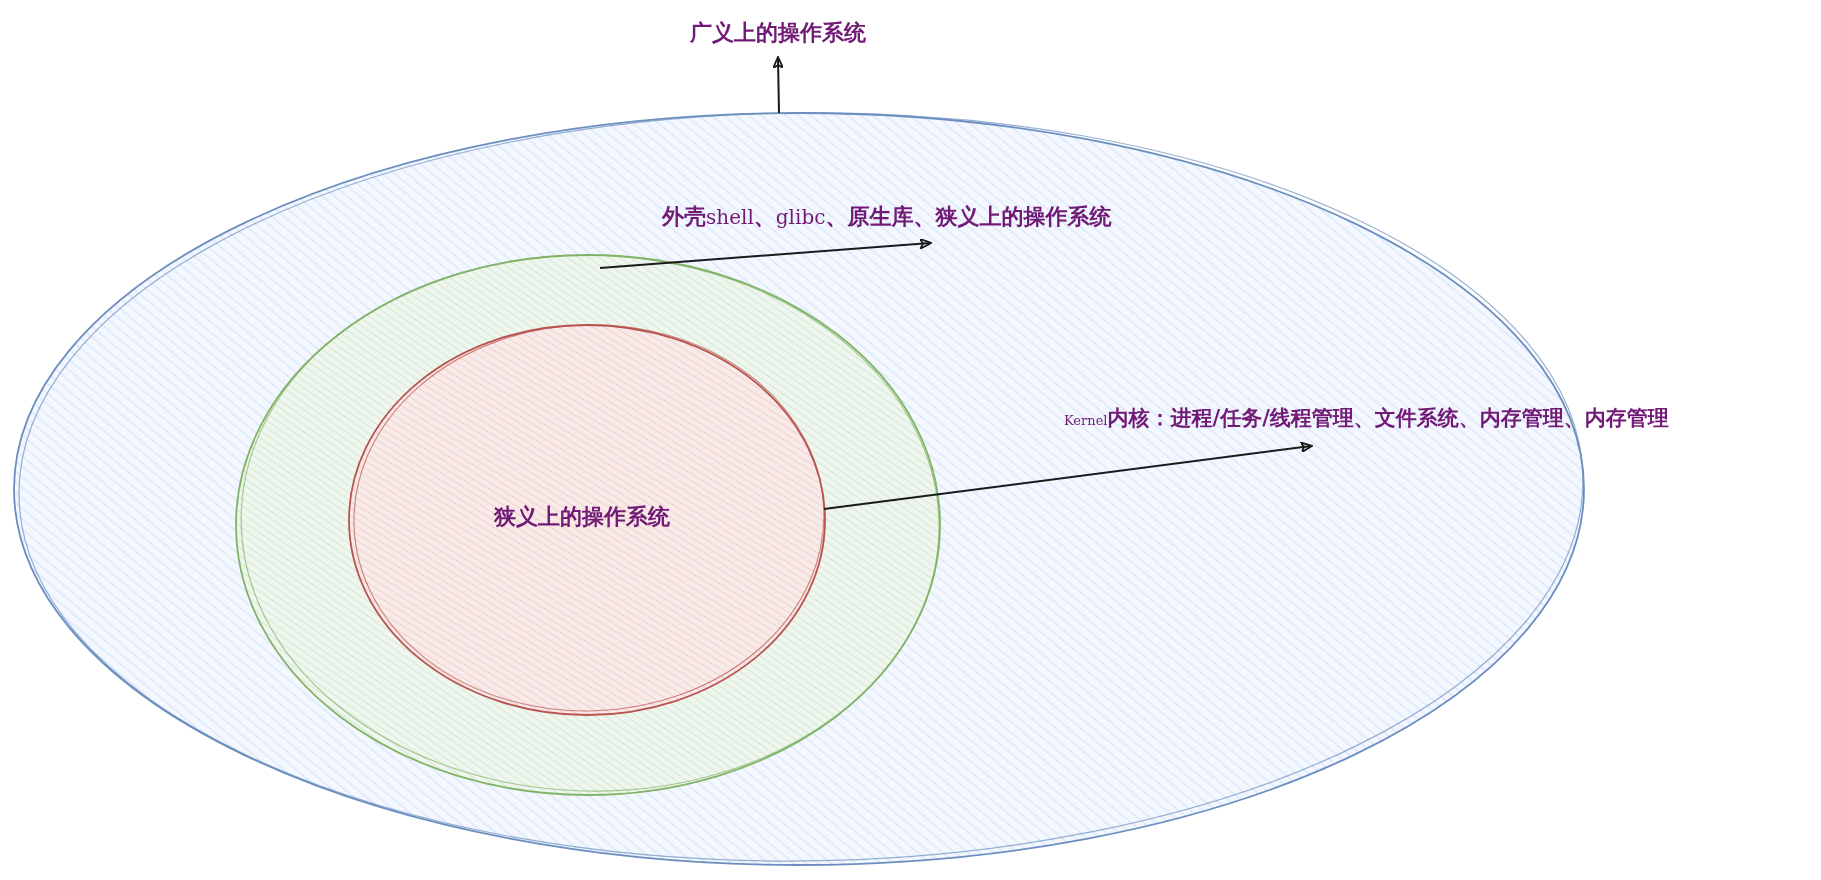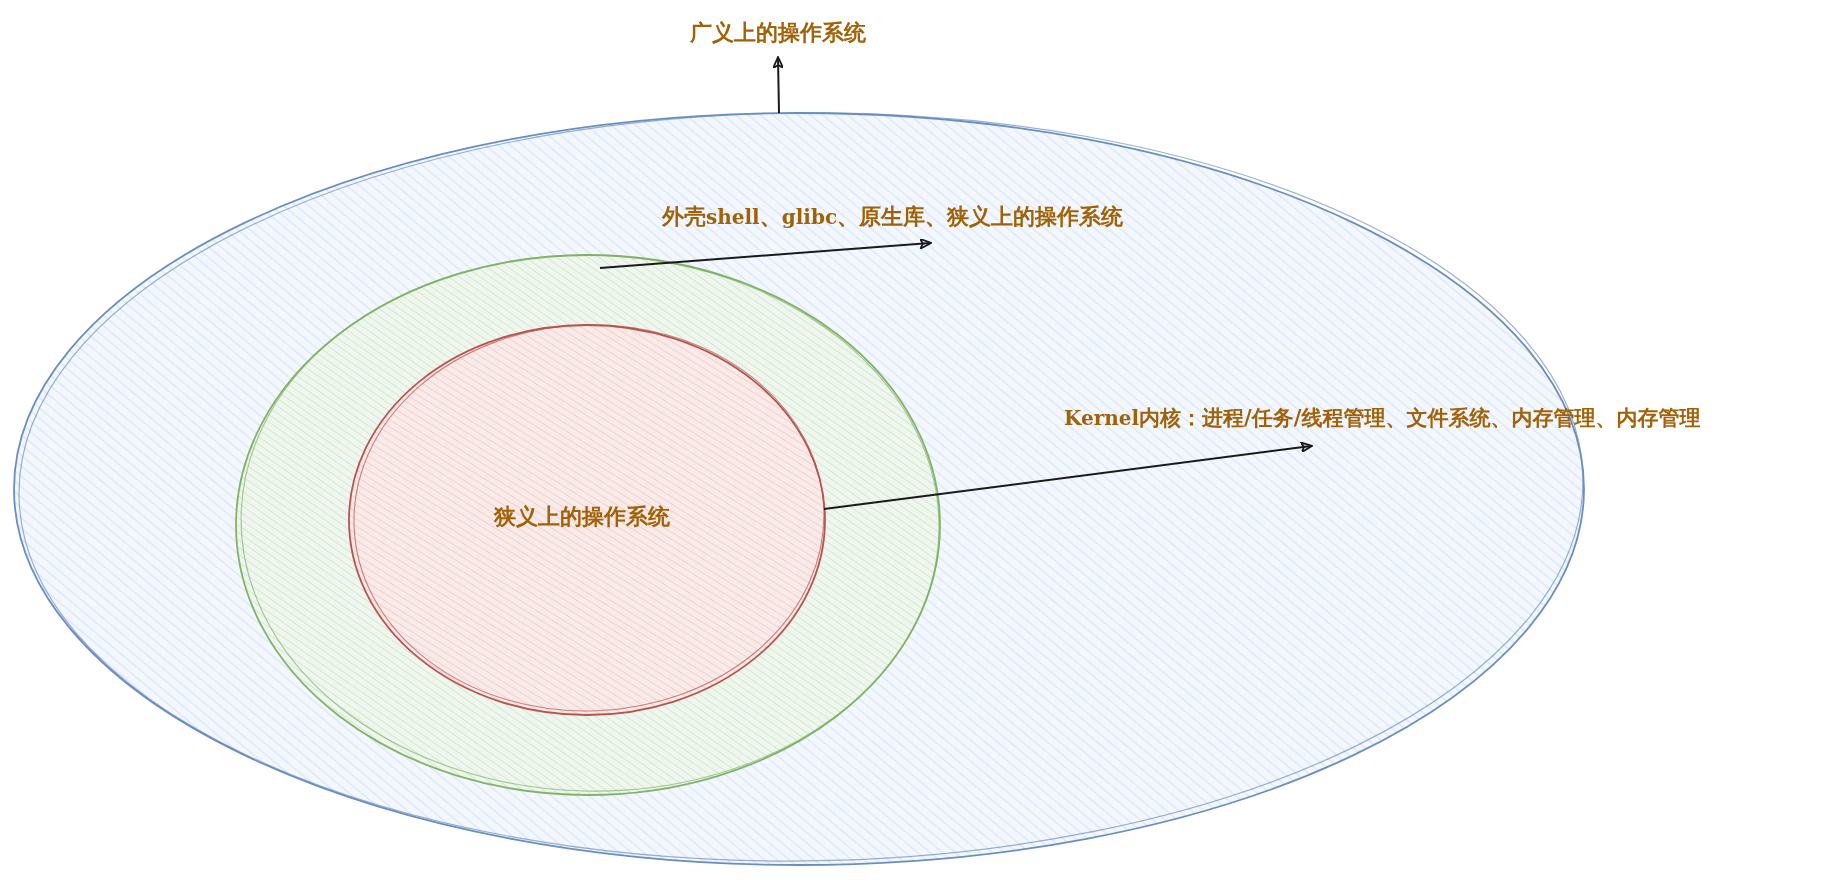--- a/index.html
+++ b/index.html
@@ -1,21 +1,21 @@
 <!DOCTYPE html>
 <html><head>
   <meta charset="utf-8">
   <style>
     html, body { margin: 0; padding: 0; background: #ffffff; }
     body { width: 1821px; height: 880px; position: relative; overflow: hidden;
            font-family: "DejaVu Sans", sans-serif; }
     svg.canvas { position: absolute; left: 0; top: 0; }
-    .label { position: absolute; color: #a16207; font-weight: bold; white-space: nowrap;
+    .label { position: absolute; color: #701a75; font-weight: bold; white-space: nowrap;
              font-family: "DejaVu Sans", sans-serif; font-size: 22px; line-height: 1; }
-    .label .latin { font-family: "DejaVu Serif", serif; font-weight: bold; font-size: 20px; }
+    .label .latin { font-family: "DejaVu Serif", serif; font-weight: normal; font-size: 20px; }
   </style>
 </head>
 <body>
 
 <svg class="canvas" width="1821" height="880" viewBox="0 0 1821 880">
   <defs>
     <pattern id="hatchBlue" patternUnits="userSpaceOnUse" width="8" height="8" patternTransform="rotate(-50)">
       <rect width="8" height="8" fill="#f4f8fe"></rect>
       <line x1="0" y1="0" x2="0" y2="8" stroke="#dae8fc" stroke-width="3"></line>
     </pattern>
@@ -57,18 +57,18 @@
 
 <div class="label" style="left:690px; top:22px;">
   <span>广义上的操作系统</span>
 </div>
 
 <div class="label" style="left:662px; top:206px;">
   <span>外壳</span><span class="latin">shell</span><span>、</span><span class="latin">glibc</span><span>、原生库、狭义上的操作系统</span>
 </div>
 
 <div class="label" style="left:1064px; top:408px; font-size:21px;">
-  <span class="latin" style="font-size:20px;">Kernel</span><span>内核：进程/任务/线程管理、文件系统、内存管理、内存管理</span>
+  <span class="latin" style="font-size:13px;">Kernel</span><span>内核：进程/任务/线程管理、文件系统、内存管理、内存管理</span>
 </div>
 
 <div class="label" style="left:494px; top:506px;font-family:Liberation Serif, serif;">
   <span>狭义上的操作系统</span>
 </div>
 
 </body></html>

